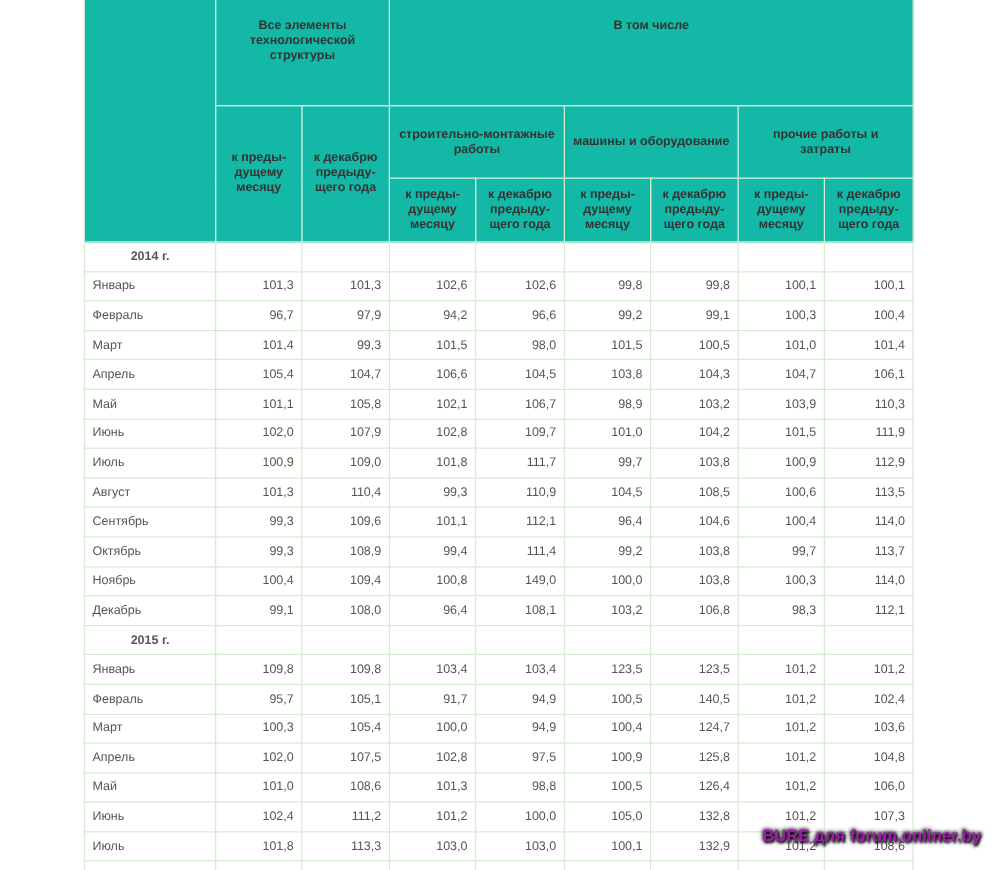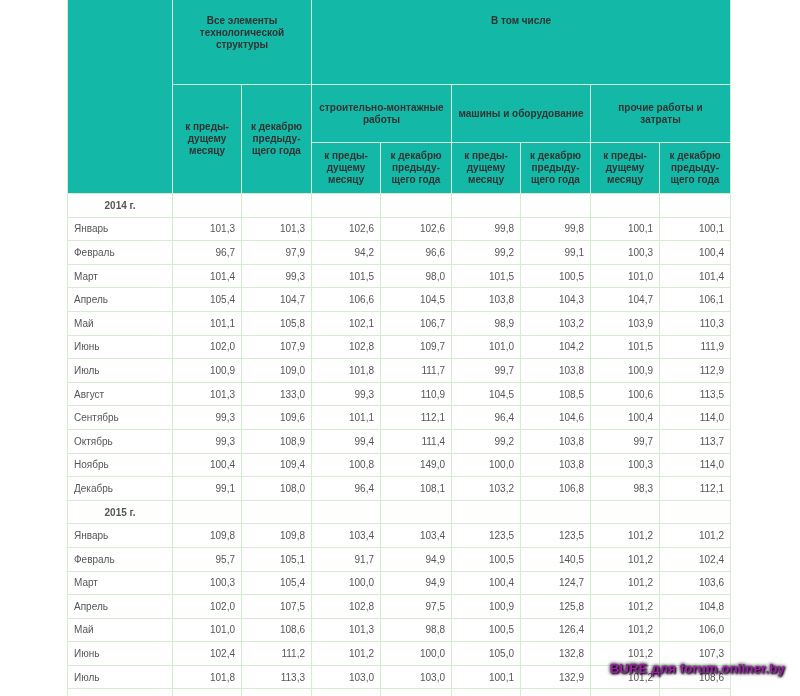--- a/index.html
+++ b/index.html
@@ -143,21 +143,21 @@
         <td>101,8</td>
         <td>111,7</td>
         <td>99,7</td>
         <td>103,8</td>
         <td>100,9</td>
         <td>112,9</td>
       </tr>
       <tr class="month">
         <td class="label">Август</td>
         <td>101,3</td>
-        <td>133,0</td>
+        <td>110,4</td>
         <td>99,3</td>
         <td>110,9</td>
         <td>104,5</td>
         <td>108,5</td>
         <td>100,6</td>
         <td>113,5</td>
       </tr>
       <tr class="month">
         <td class="label">Сентябрь</td>
         <td>99,3</td>

